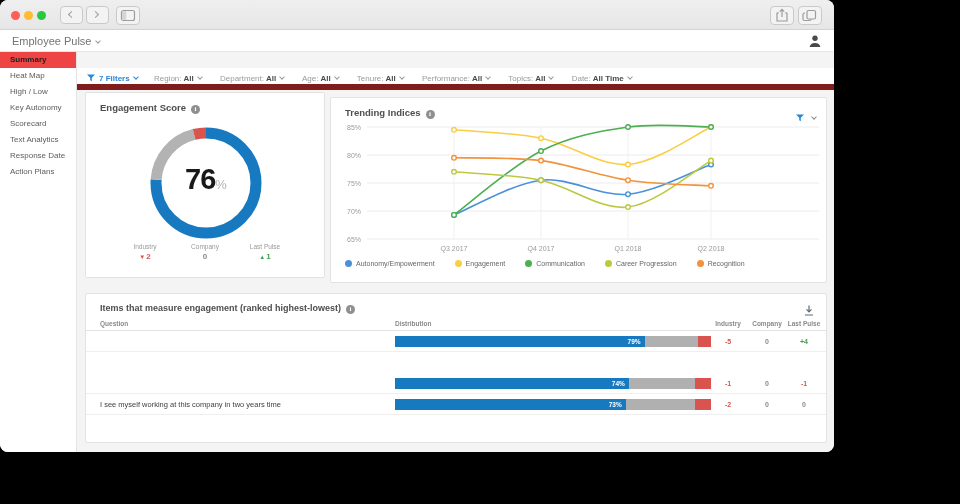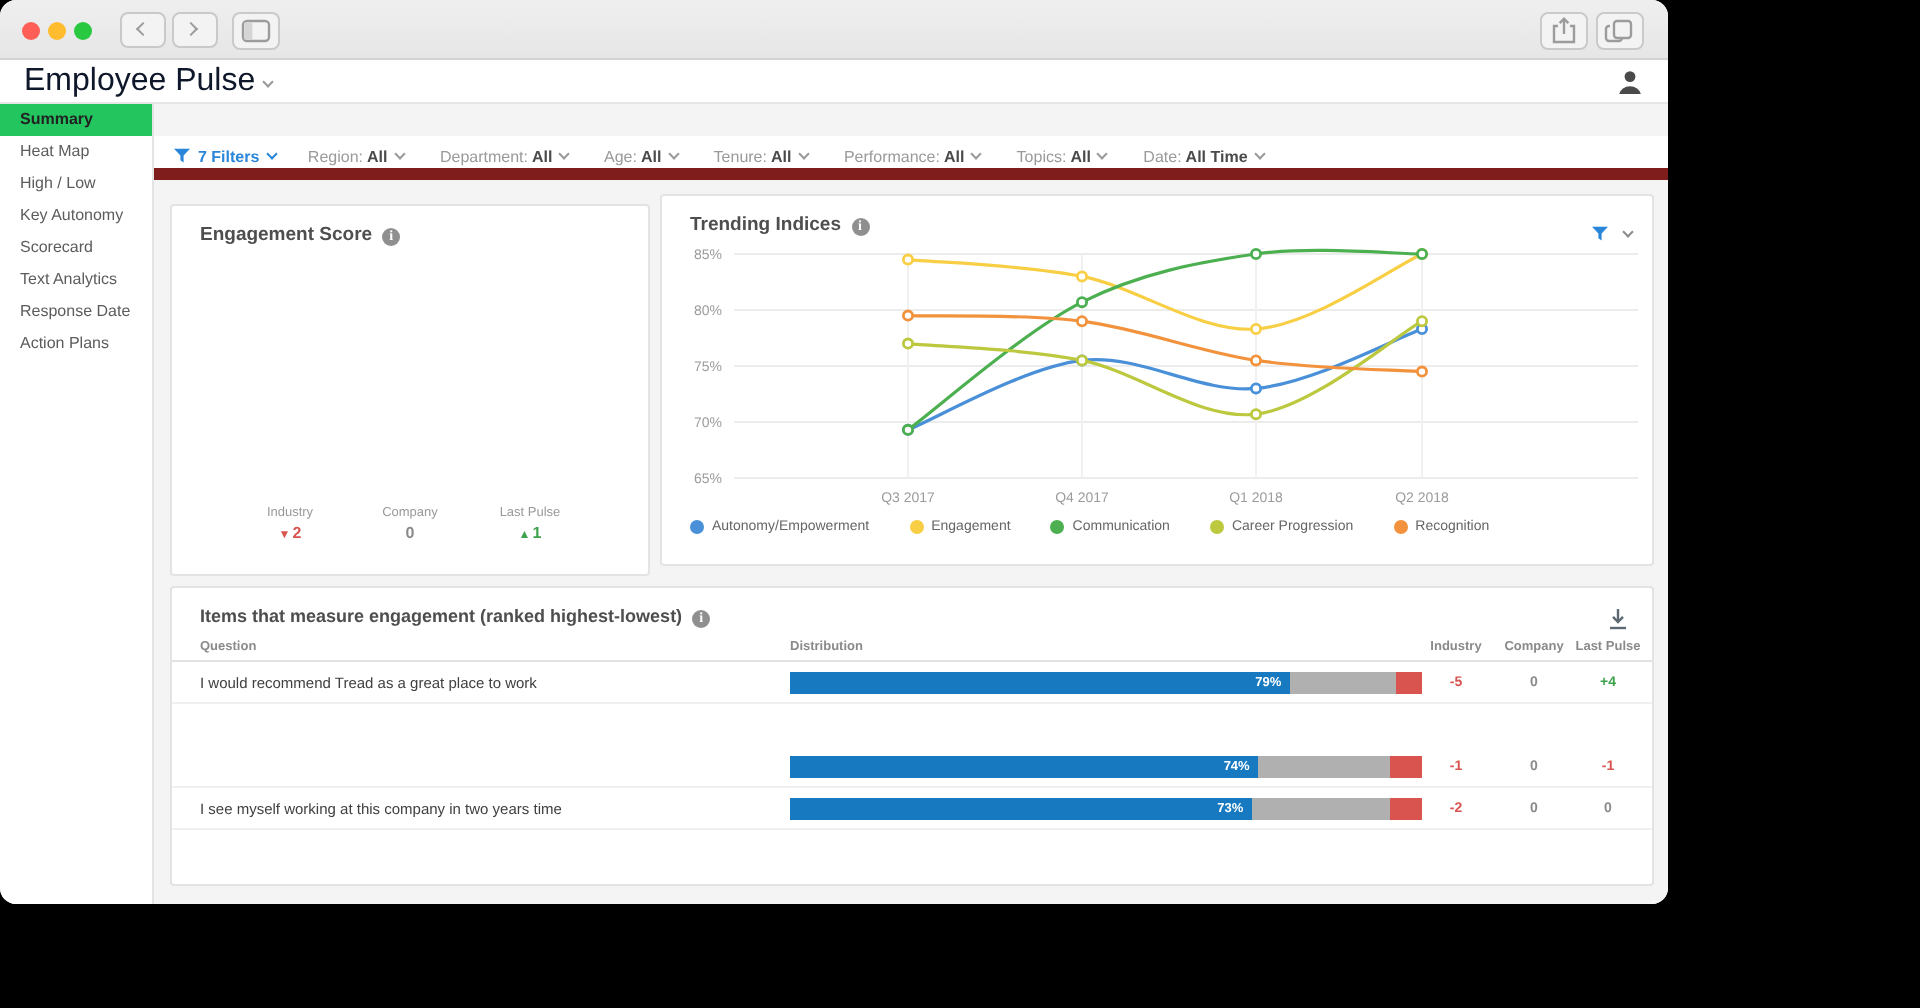--- a/index.html
+++ b/index.html
@@ -10,28 +10,28 @@
   #chrome{position:absolute;left:0;top:0;right:0;height:30px;background:linear-gradient(#efefef,#e6e6e6);border-bottom:1px solid #d3d3d3;}
   .dot{position:absolute;top:11px;width:9px;height:9px;border-radius:50%;}
   .navbtn{position:absolute;top:6px;width:23px;height:18px;border:1px solid #c9c9c9;border-radius:4px;background:#f3f3f3;}
   .chev{position:absolute;top:5px;left:8px;width:5px;height:5px;border-left:1.5px solid #9c9c9c;border-bottom:1.5px solid #9c9c9c;}
   .chev.back{transform:rotate(45deg);}
   .chev.fwd{left:6px;transform:rotate(225deg);}
   .chromebtn{position:absolute;top:6px;width:24px;height:19px;border:1px solid #cacaca;border-radius:4px;background:#f3f3f3;}
 
   
   #appheader{position:absolute;top:30px;left:0;right:0;height:22px;background:#fff;border-bottom:1px solid #e6e6e6;}
-  #apptitle{position:absolute;left:12px;top:0;height:22px;line-height:22px;font-size:16px;color:#0f172a;cursor:pointer;}
+  #apptitle{position:absolute;left:12px;top:0;height:22px;line-height:22px;font-size:11px;color:#737373;cursor:pointer;}
   .caret{display:inline-block;width:4px;height:4px;border-right:1px solid #9a9a9a;border-bottom:1px solid #9a9a9a;transform:rotate(45deg);margin-left:4px;vertical-align:2px;}
   #profile{position:absolute;right:12px;top:4px;width:14px;height:14px;}
 
   
   #sidebar{position:absolute;top:52px;left:0;width:77px;bottom:0;background:#fff;border-right:1px solid #e4e4e4;}
   .side-item{height:16px;line-height:16px;padding-left:10px;font-size:8px;color:#5c5c5c;cursor:pointer;white-space:nowrap;}
-  .side-item.active{font-weight:bold;color:#222;background:#22c55e;}
+  .side-item.active{font-weight:bold;color:#222;background:#ef4444;}
 
   
   #resultsbar{position:absolute;left:77px;right:0;top:52px;height:16px;background:#fff;border-bottom:1px solid #ededed;font-size:8px;}
   #resultsbar .lbl{position:absolute;left:10px;top:4px;color:#9a9a9a;}
   #resultsbar .val{position:absolute;left:57px;top:4px;color:#333;font-weight:bold;cursor:pointer;}
   #exportbtn{position:absolute;right:8px;top:3px;color:#666;cursor:pointer;}
   .pageicon{display:inline-block;width:7px;height:9px;border:1px solid #8f8f8f;border-radius:1px;margin-right:4px;vertical-align:-1px;}
   #filterbar{position:absolute;left:77px;right:0;top:68px;height:22px;background:#fff;border-bottom:6px solid #7f1d1d;font-size:8px;white-space:nowrap;}
   #filterbar .inner{padding:6px 0 0 10px;}
   #filters-toggle{color:#2986d8;font-weight:bold;cursor:pointer;margin-right:14px;}
@@ -42,21 +42,21 @@
   .f-value{color:#4a4a4a;font-weight:bold;margin-left:2px;}
 
   
   #main{position:absolute;left:77px;right:0;top:90px;bottom:0;background:#f4f4f4;}
   .card{position:absolute;background:#fff;border:1px solid #e3e3e3;border-radius:2px;}
   .card-title{position:absolute;left:14px;top:9px;font-size:9.5px;font-weight:bold;color:#4e4e4e;}
   .info{display:inline-block;width:9px;height:9px;border-radius:50%;background:#8f8f8f;color:#fff;font-size:7px;text-align:center;line-height:9px;margin-left:5px;vertical-align:0px;font-family:"Liberation Serif",serif;cursor:pointer;}
   .info::after{content:"i";}
 
   
-  #eng-card{left:8px;top:12px;width:240px;height:186px;}
+  #eng-card{left:8px;top:2px;width:240px;height:186px;}
   #donut-wrap{position:absolute;left:60px;top:30px;width:120px;height:120px;}
   #donut-center{position:absolute;left:0;top:40px;width:120px;text-align:center;}
   #score{font-size:29px;font-weight:bold;color:#191919;letter-spacing:-1px;}
   #score-unit{font-size:13px;color:#b3b3b3;}
   #eng-comps{position:absolute;left:0;right:0;top:150px;display:flex;justify-content:center;gap:10px;text-align:center;}
   .comp{width:50px;}
   .comp .c-label{font-size:6.5px;color:#999;}
   .comp .c-value{font-size:8px;font-weight:bold;margin-top:2px;}
   .c-value.down{color:#d9534f;}
   .c-value.flat{color:#8a8a8a;}
@@ -165,20 +165,28 @@
       <span class="filter"><span class="f-label">Performance:</span><span class="f-value">All</span><span class="caret"></span></span>
       <span class="filter"><span class="f-label">Topics:</span><span class="f-value">All</span><span class="caret"></span></span>
       <span class="filter"><span class="f-label">Date:</span><span class="f-value">All Time</span><span class="caret"></span></span>
     </div>
   </div>
 
   <div id="main">
 
     <div class="card" id="eng-card">
       <div class="card-title"><span>Engagement Score</span><span class="info"></span></div>
+      <div id="donut-wrap">
+        <svg id="donut-svg" width="120" height="120" viewBox="0 0 120 120">
+            <circle cx="60" cy="60" r="50" fill="none" stroke="#1779c0" stroke-width="11" stroke-dasharray="238.7610416728243 75.39822368615503" stroke-dashoffset="0" transform="rotate(-90 60 60)"></circle>
+            <circle cx="60" cy="60" r="50" fill="none" stroke="#b3b3b3" stroke-width="11" stroke-dasharray="62.83185307179587 251.32741228718345" stroke-dashoffset="-238.7610416728243" transform="rotate(-90 60 60)"></circle>
+            <circle cx="60" cy="60" r="50" fill="none" stroke="#d9534f" stroke-width="11" stroke-dasharray="12.566370614359172 301.59289474462014" stroke-dashoffset="-301.59289474462014" transform="rotate(-90 60 60)"></circle>
+          </svg>
+        <div id="donut-center"><span id="score">76</span><span id="score-unit">%</span></div>
+      </div>
       <div id="eng-comps">
         <div class="comp">
           <div class="c-label">Industry</div>
           <div class="c-value down"><span class="arrow">▼</span><span>2</span></div>
         </div>
         <div class="comp">
           <div class="c-label">Company</div>
           <div class="c-value flat"><span>0</span></div>
         </div>
         <div class="comp">
@@ -274,21 +282,20 @@
       </span>
       <div id="tbl-head">
         <span class="th-q">Question</span>
         <span class="th-d">Distribution</span>
         <span class="th col-ind">Industry</span>
         <span class="th col-com">Company</span>
         <span class="th col-lp">Last Pulse</span>
       </div>
 
       <div class="trow" style="top:37px;">
-        <span class="q-text">I would recommend Tread as a great place to work</span>
         <div class="dist-bar">
           <div class="seg-fav" style="width: 79%;"><span>79%</span></div>
           <div class="seg-neu" style="width: 17%;"></div>
           <div class="seg-unf" style="width: 4%;"></div>
         </div>
         <span class="cell col-ind neg">-5</span>
         <span class="cell col-com zero">0</span>
         <span class="cell col-lp pos">+4</span>
       </div>
 

